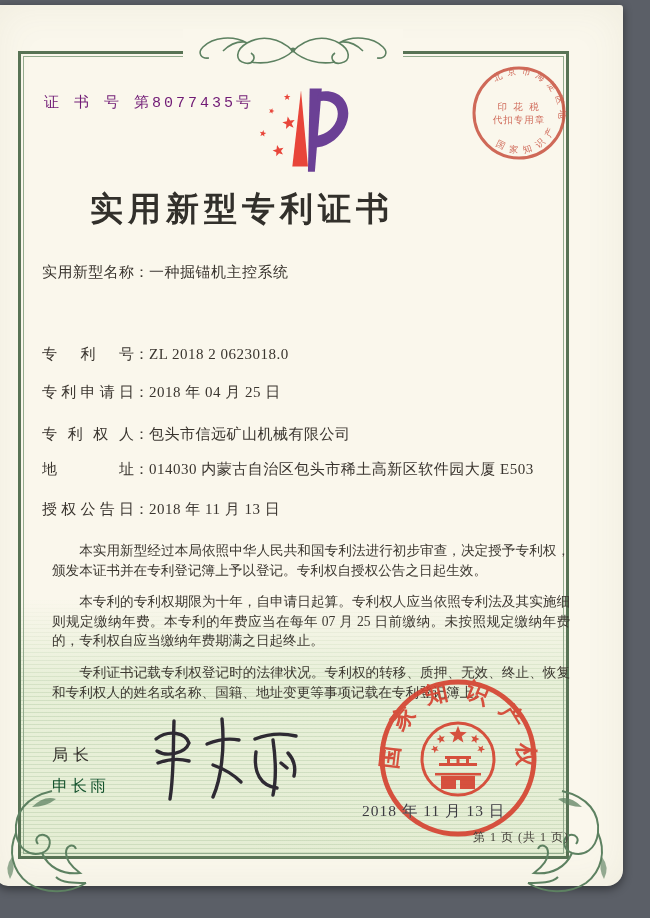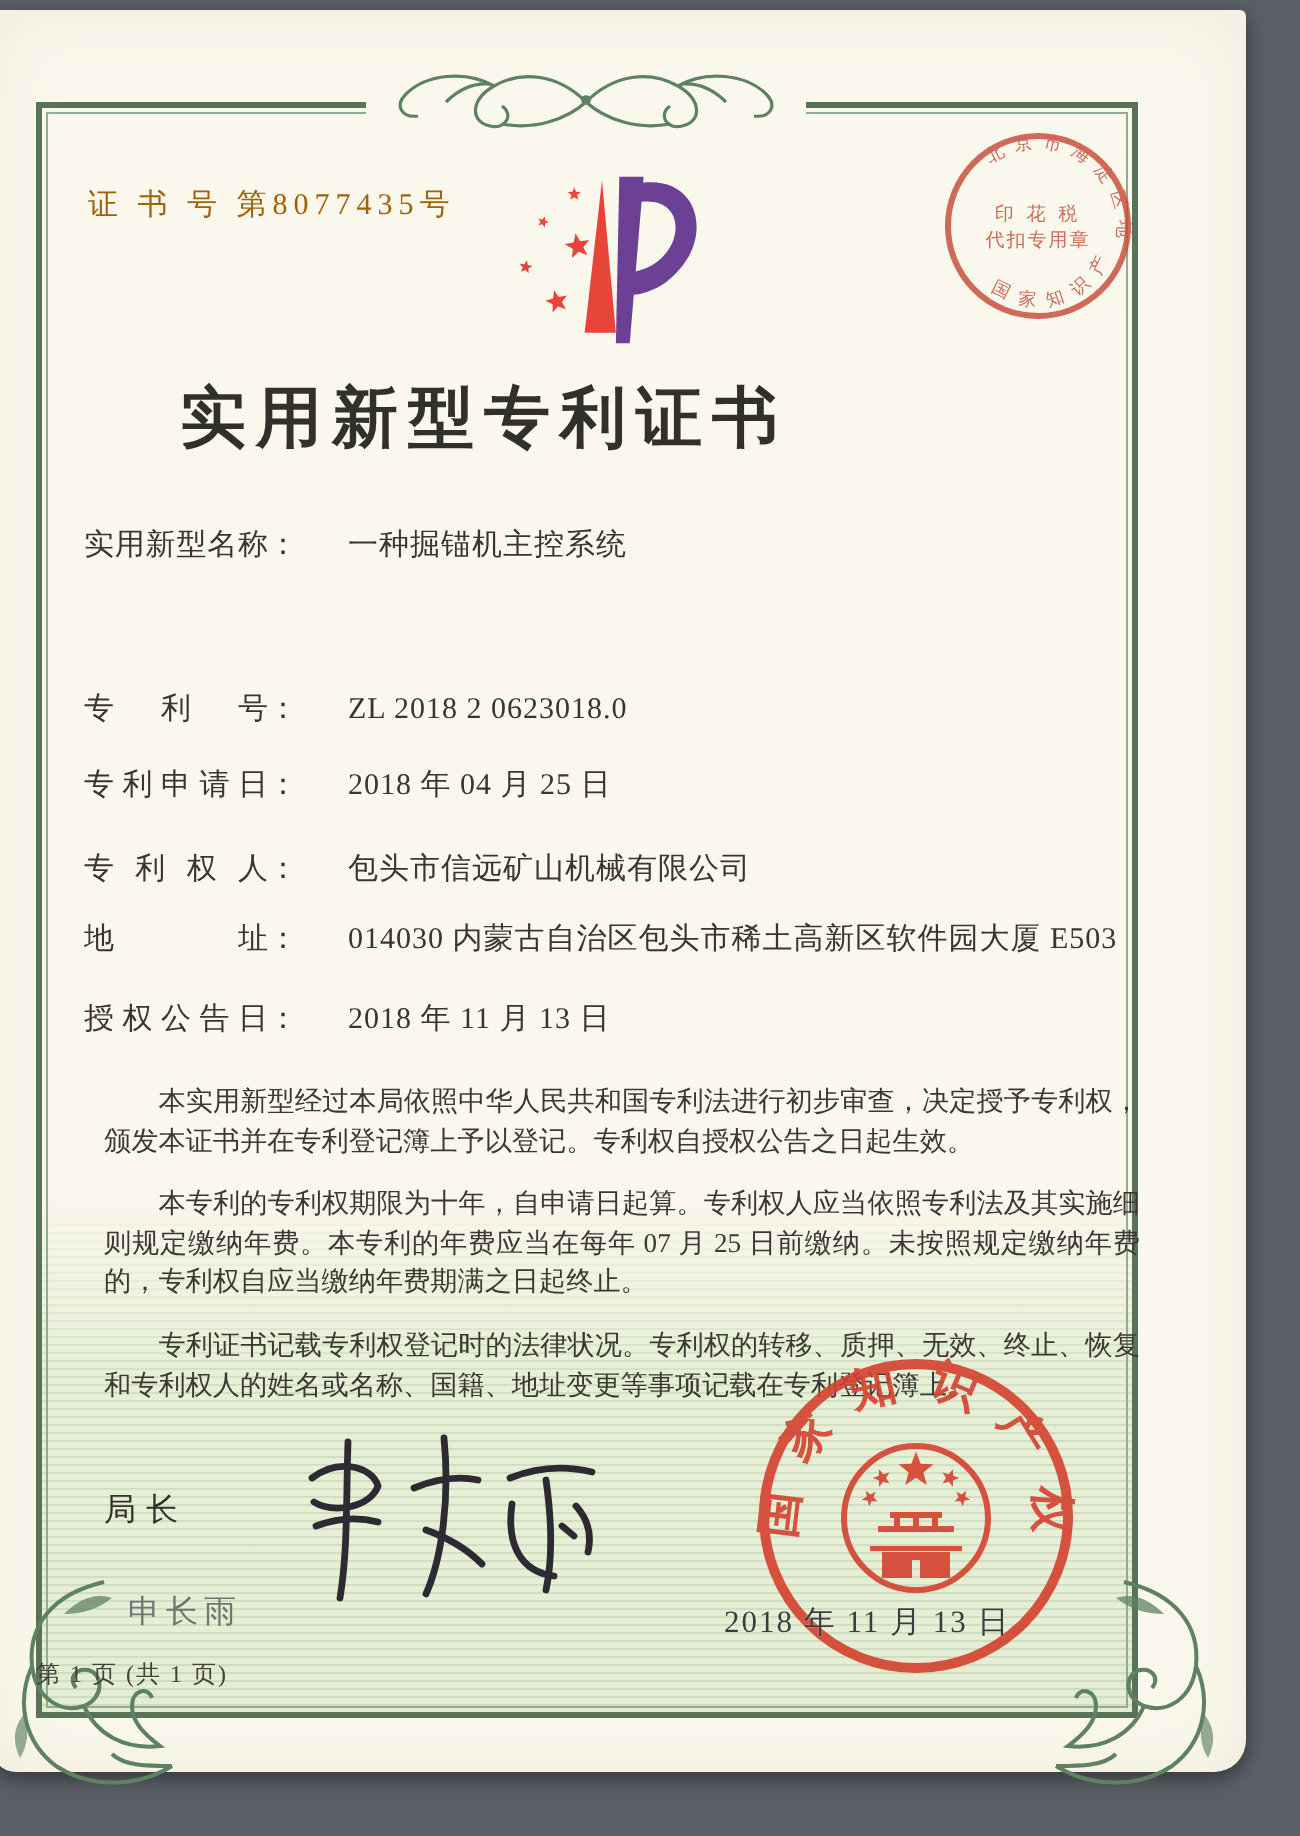--- a/index.html
+++ b/index.html
@@ -31,53 +31,53 @@
   
   .frame{
     position:absolute;left:22px;top:46px;width:551px;height:808px;
     border:3px solid #587355;box-sizing:border-box;
   }
   .frame-inner{position:absolute;inset:2px;border:1px solid #93ab8e;}
   .ornament{position:absolute;color:#5d8161;}
   .top-ornament{left:187px;top:24px;width:220px;height:44px;background:#faf7ec;}
   .cert-no{
     position:absolute;left:48px;top:88px;
-    font-size:15px;letter-spacing:3px;color:#a16207;
+    font-size:15px;letter-spacing:3px;color:#701a75;font-family:Liberation Mono, monospace;
   }
   .logo{position:absolute;left:253px;top:74px;width:104px;height:109px;}
   .title{
     position:absolute;left:22px;top:182px;width:448px;
     text-align:center;font-size:33px;font-weight:600;letter-spacing:5px;
     color:#32302b;
   }
   .field-row{position:absolute;left:46px;width:540px;font-size:15px;color:#3a352f;white-space:nowrap;}
   .flabel{
     display:inline-block;width:92px;vertical-align:bottom;
     text-align:justify;text-align-last:justify;
   }
   .fcolon{display:inline-block;}
-  .fvalue{margin-left:25px;letter-spacing:.5px;}
+  .fvalue{margin-left:0;letter-spacing:.5px;}
   .fgroup-right{position:absolute;left:342px;top:0;}
   .fgroup-right .flabel{width:90px;}
   .body-text{
     position:absolute;left:44px;top:524px;width:542px;
     font-size:13.6px;line-height:19.6px;color:#3c3831;text-align:justify;
   }
   .body-text p{margin:12px;text-indent:2em;}
   .sig-title{position:absolute;left:56px;top:740px;font-size:16px;letter-spacing:5px;color:#33302b;}
-  .sig-name{position:absolute;left:68px;top:771px;font-size:16px;letter-spacing:3px;color:#737373;margin-top:20px;}
+  .sig-name{position:absolute;left:56px;top:771px;font-size:16px;letter-spacing:3px;color:#14532d;}
   .signature{position:absolute;left:148px;top:706px;width:175px;height:95px;}
   .seal{position:absolute;left:377px;top:668px;width:170px;height:170px;opacity:.9;}
   .seal-date{
     position:absolute;left:366px;top:796px;font-size:15.5px;color:#3c3c40;letter-spacing:1px;
     text-shadow:0 0 1px rgba(250,247,236,.6);
   }
   .tax-stamp{position:absolute;left:473px;top:58px;width:100px;height:100px;opacity:.82;}
   .footer{
-    position:absolute;left:22px;top:824px;width:551px;text-align:left;
+    position:absolute;left:22px;top:824px;width:551px;text-align:right;
     font-size:12px;color:#44403a;letter-spacing:1px;
   }
   .corner{position:absolute;width:100px;height:110px;}
   .corner-bl{left:6px;top:782px;}
   .corner-br{left:516px;top:782px;transform:scale(-1,1);}
   svg{display:block;}
 </style>
 </head>
 <body>
 

